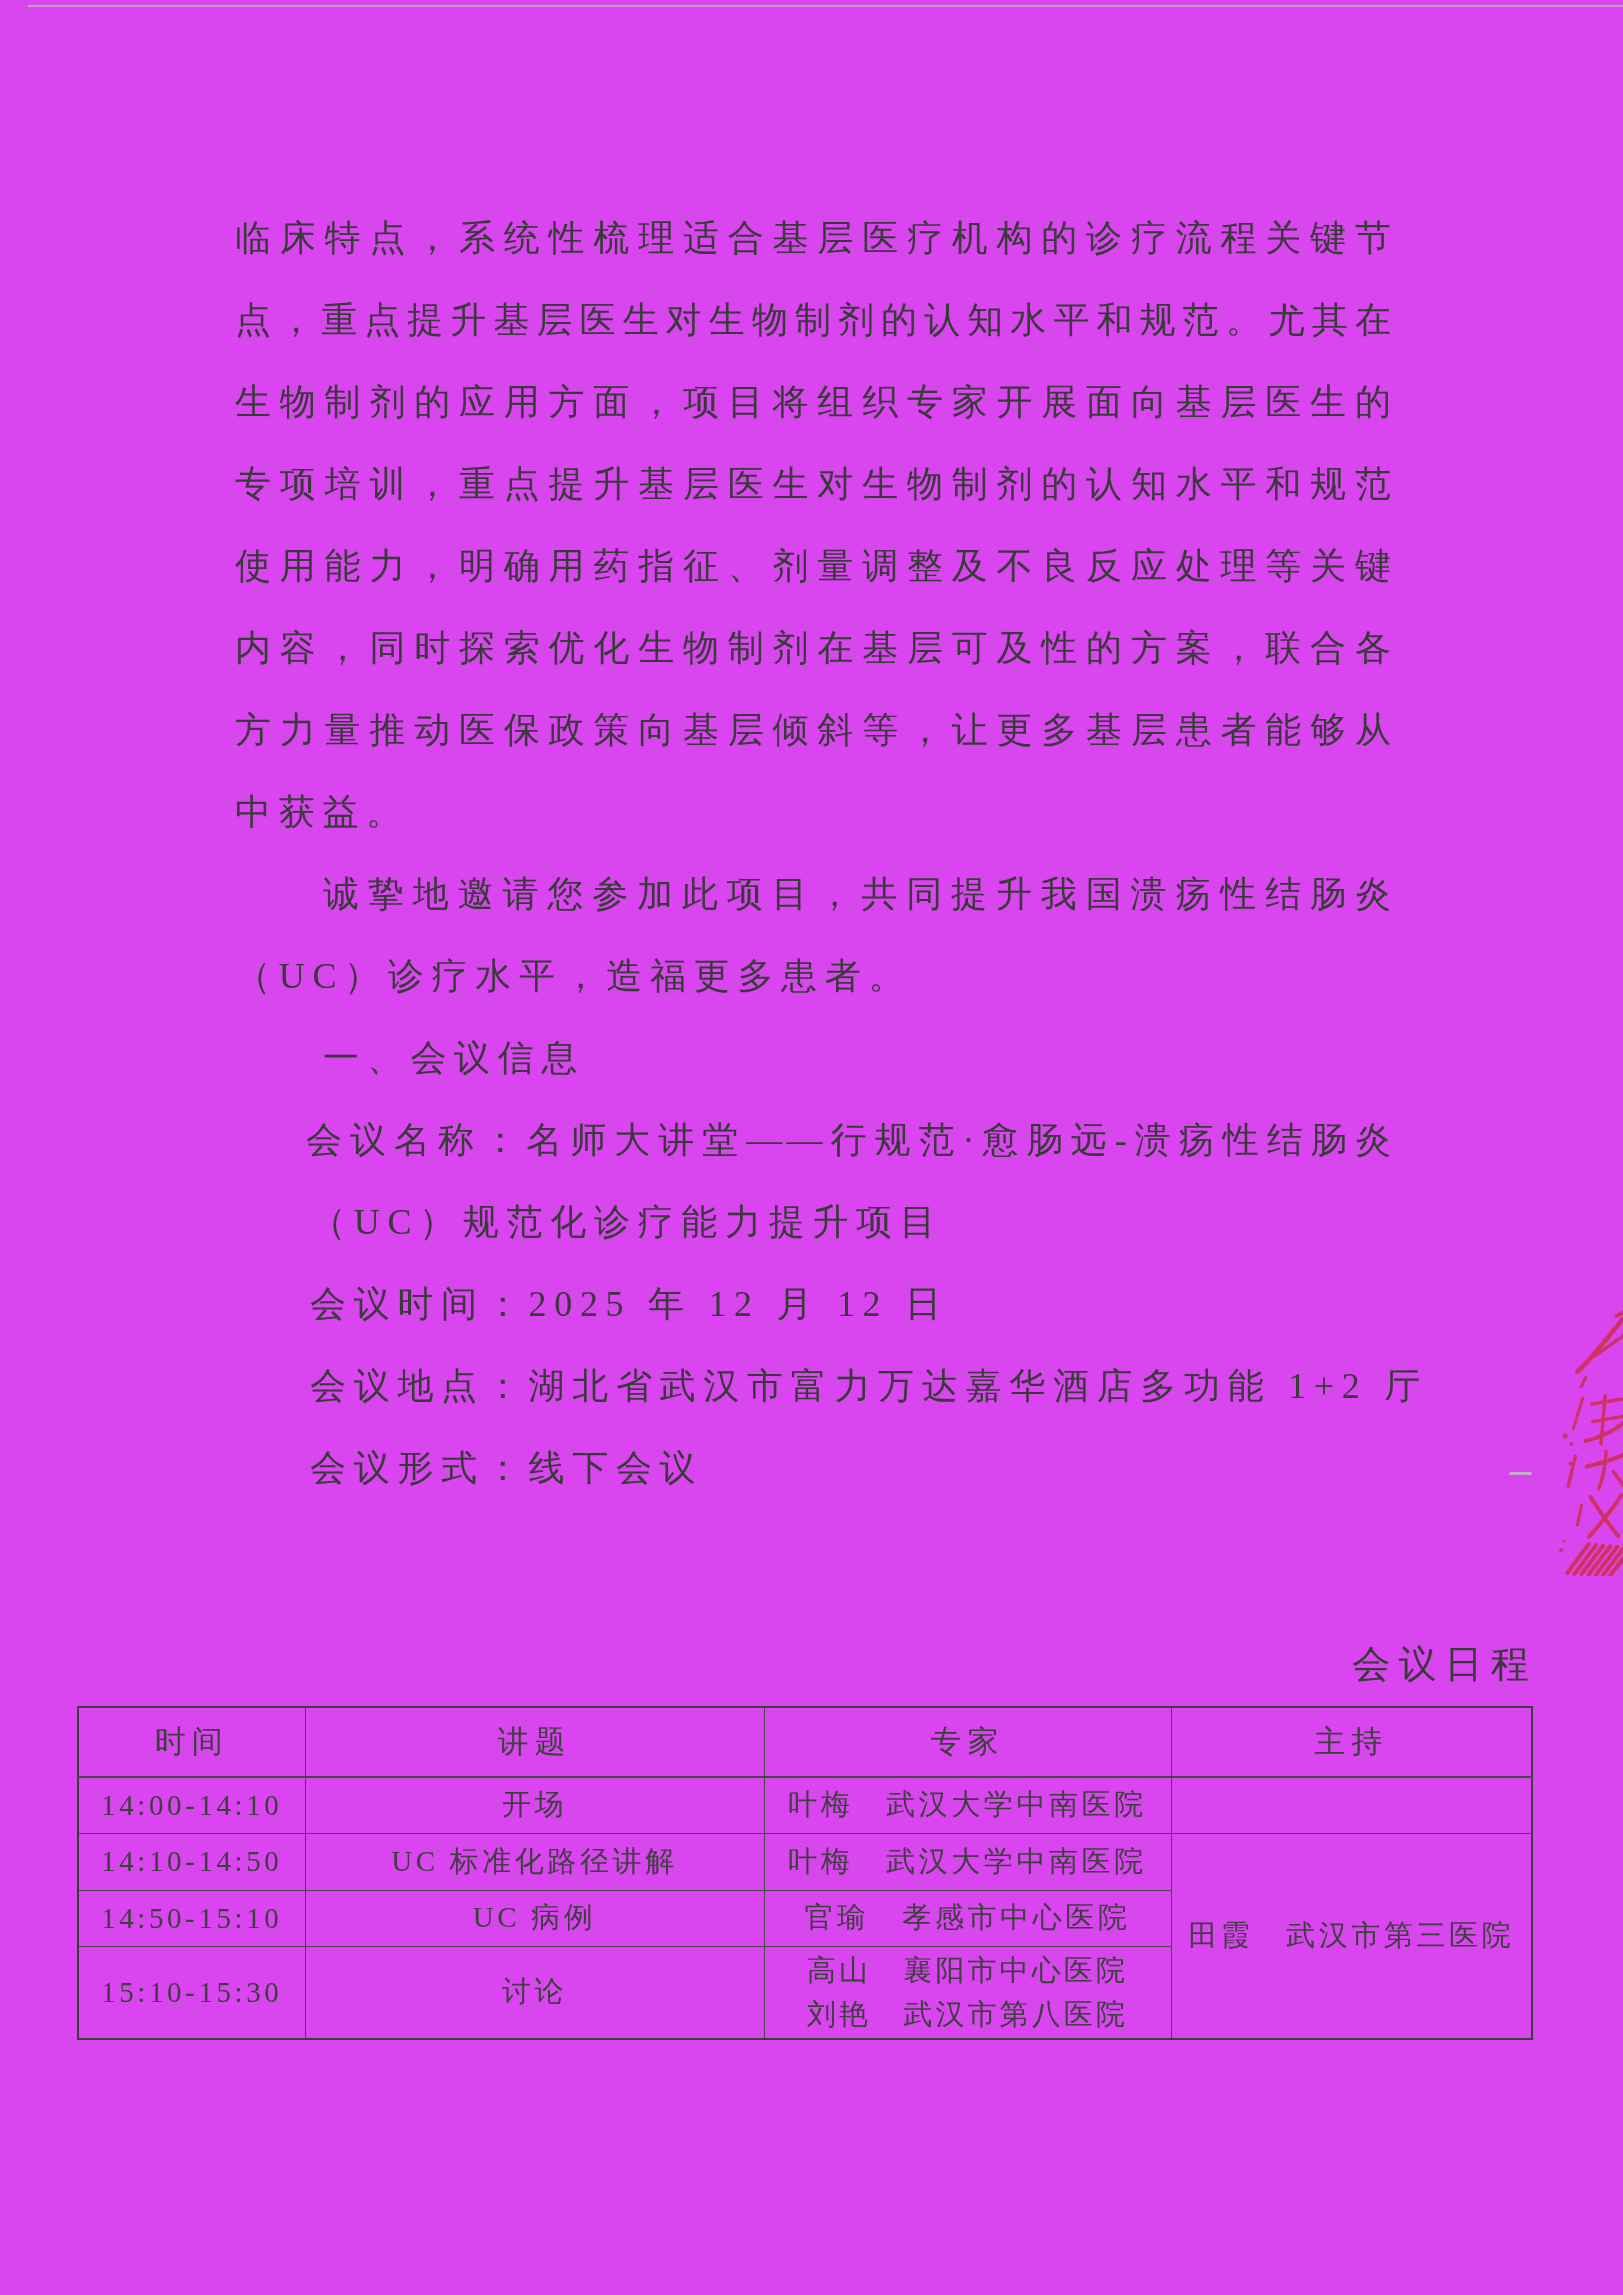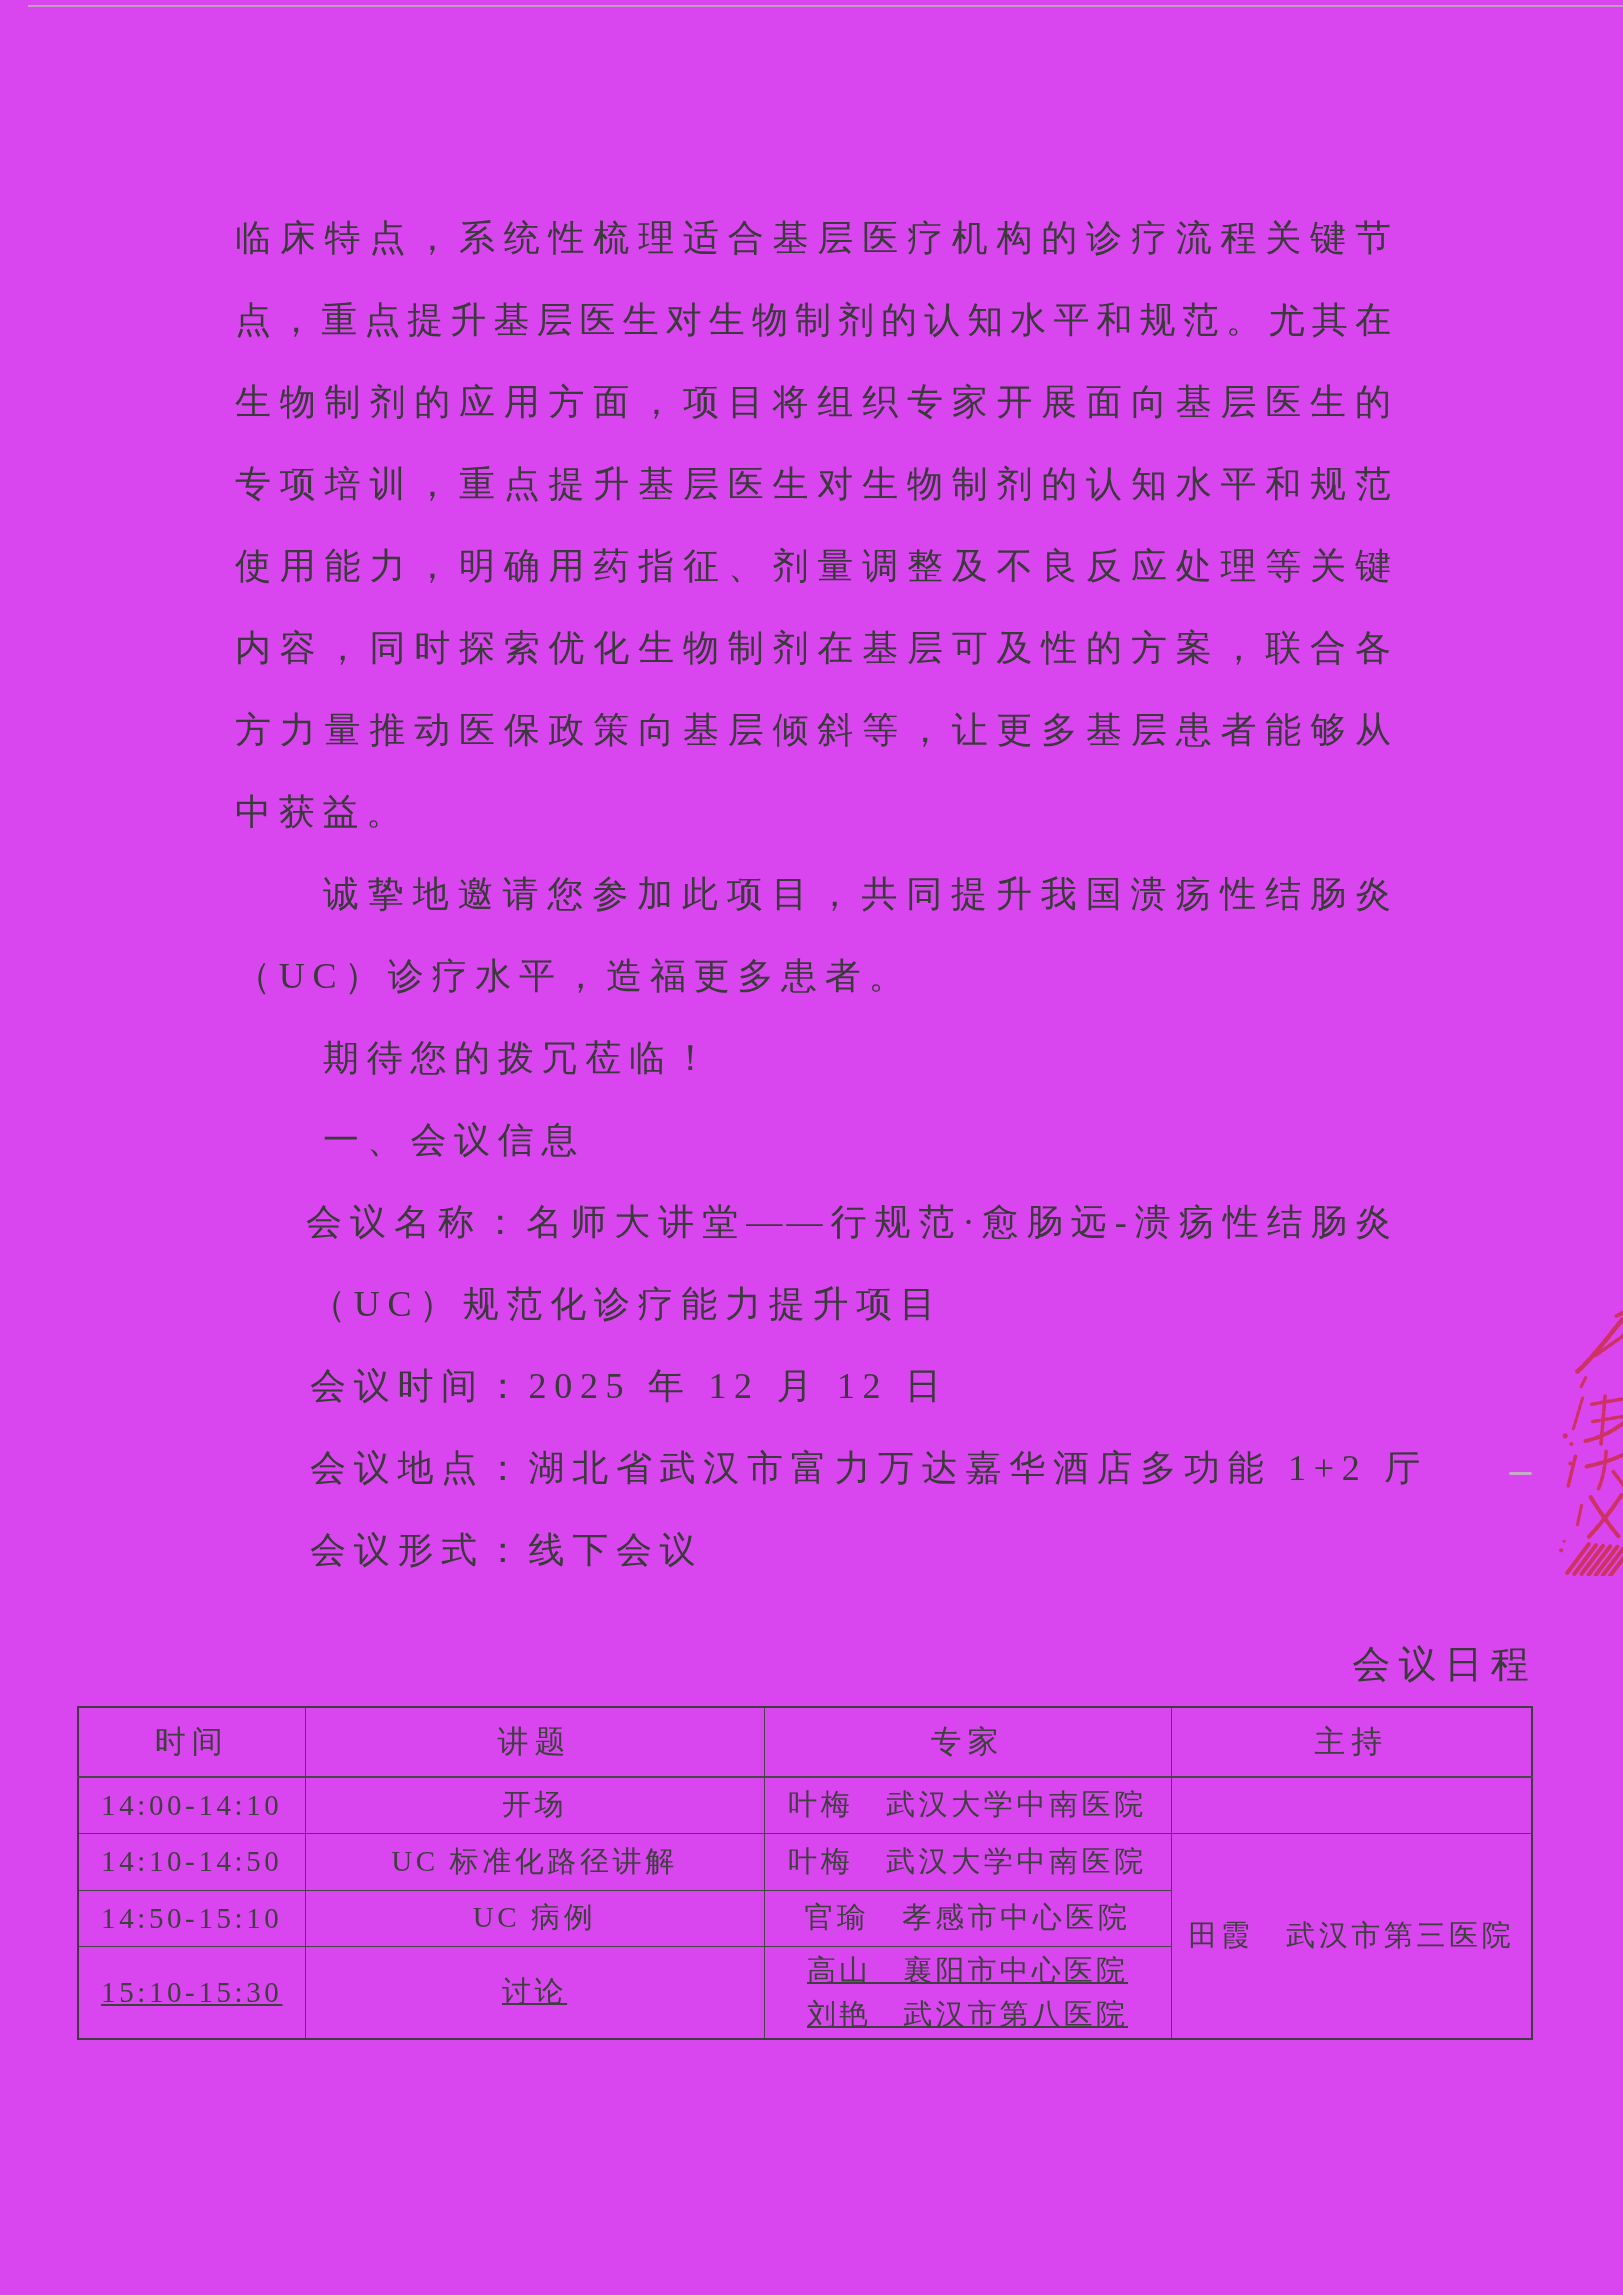--- a/index.html
+++ b/index.html
@@ -60,21 +60,21 @@
   }
   table.agenda th{font-weight:normal;font-size:31px;letter-spacing:6.1px;border-bottom-width:2.6px;}
   col.c-time{width:227px;}
   col.c-topic{width:459px;}
   col.c-expert{width:407px;}
   col.c-host{width:361px;}
   tr.hrow{height:70px;}
   tr.r1{height:56px;}
   tr.r2{height:57px;padding-left:8px;}
   tr.r3{height:56px;}
-  tr.r4{height:83px;text-decoration:underline;}
+  tr.r4{height:83px;}
   .expert-2line div{line-height:1.55;letter-spacing:3.1px;}
   
   .stamp{
     position:absolute;left:1556px;top:1310px;width:68px;height:266px;
   }
 </style>
 </head>
 <body>
 
 <div class="page">
@@ -85,21 +85,20 @@
     <div class="ln full">临床特点，系统性梳理适合基层医疗机构的诊疗流程关键节</div>
     <div class="ln full">点，重点提升基层医生对生物制剂的认知水平和规范。尤其在</div>
     <div class="ln full">生物制剂的应用方面，项目将组织专家开展面向基层医生的</div>
     <div class="ln full">专项培训，重点提升基层医生对生物制剂的认知水平和规范</div>
     <div class="ln full">使用能力，明确用药指征、剂量调整及不良反应处理等关键</div>
     <div class="ln full">内容，同时探索优化生物制剂在基层可及性的方案，联合各</div>
     <div class="ln full">方力量推动医保政策向基层倾斜等，让更多基层患者能够从</div>
     <div class="ln">中获益。</div>
     <div class="ln full ind-a">诚挚地邀请您参加此项目，共同提升我国溃疡性结肠炎</div>
     <div class="ln">（UC）诊疗水平，造福更多患者。</div>
-    <div class="ln ind-a">期待您的拨冗莅临！</div>
     <div class="ln ind-a">一、会议信息</div>
     <div class="ln full ind-c">会议名称：名师大讲堂——行规范·愈肠远-溃疡性结肠炎</div>
     <div class="ln ind-b">（UC）规范化诊疗能力提升项目</div>
     <div class="ln ind-b">会议时间：2025 年 12 月 12 日</div>
     <div class="ln ind-b">会议地点：湖北省武汉市富力万达嘉华酒店多功能 1+2 厅</div>
     <div class="ln ind-b">会议形式：线下会议</div>
   </div>
 
   <div class="agenda-title">会议日程</div>
 

